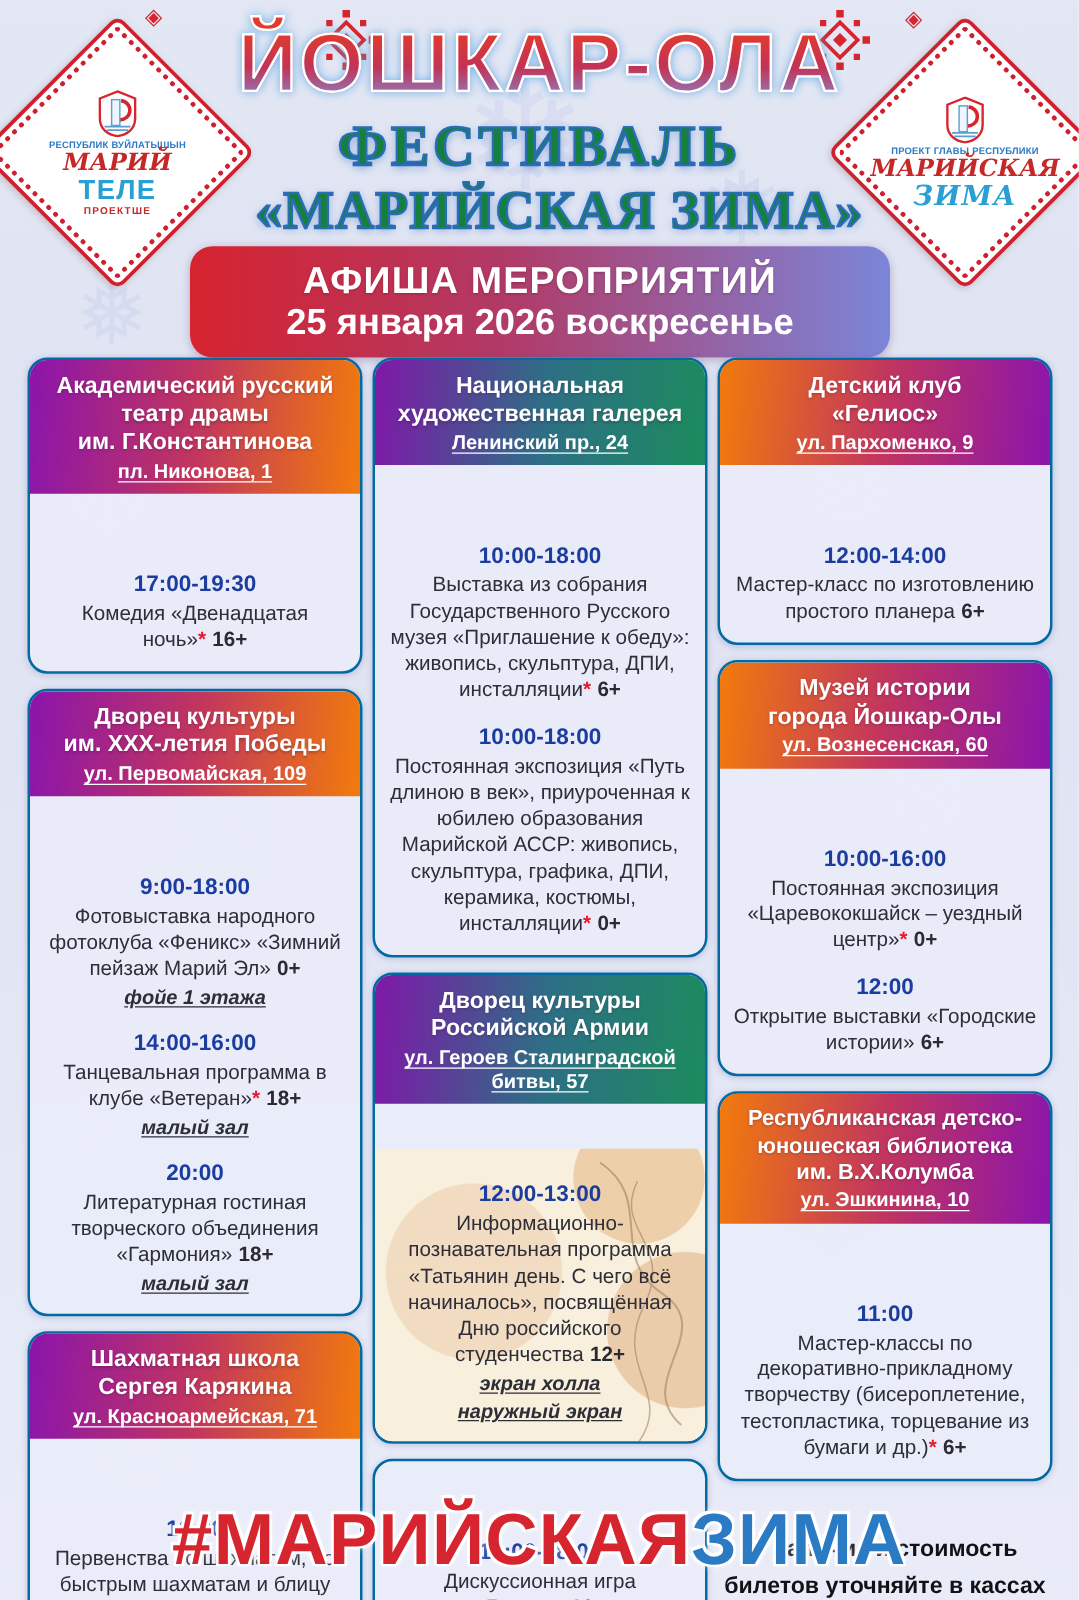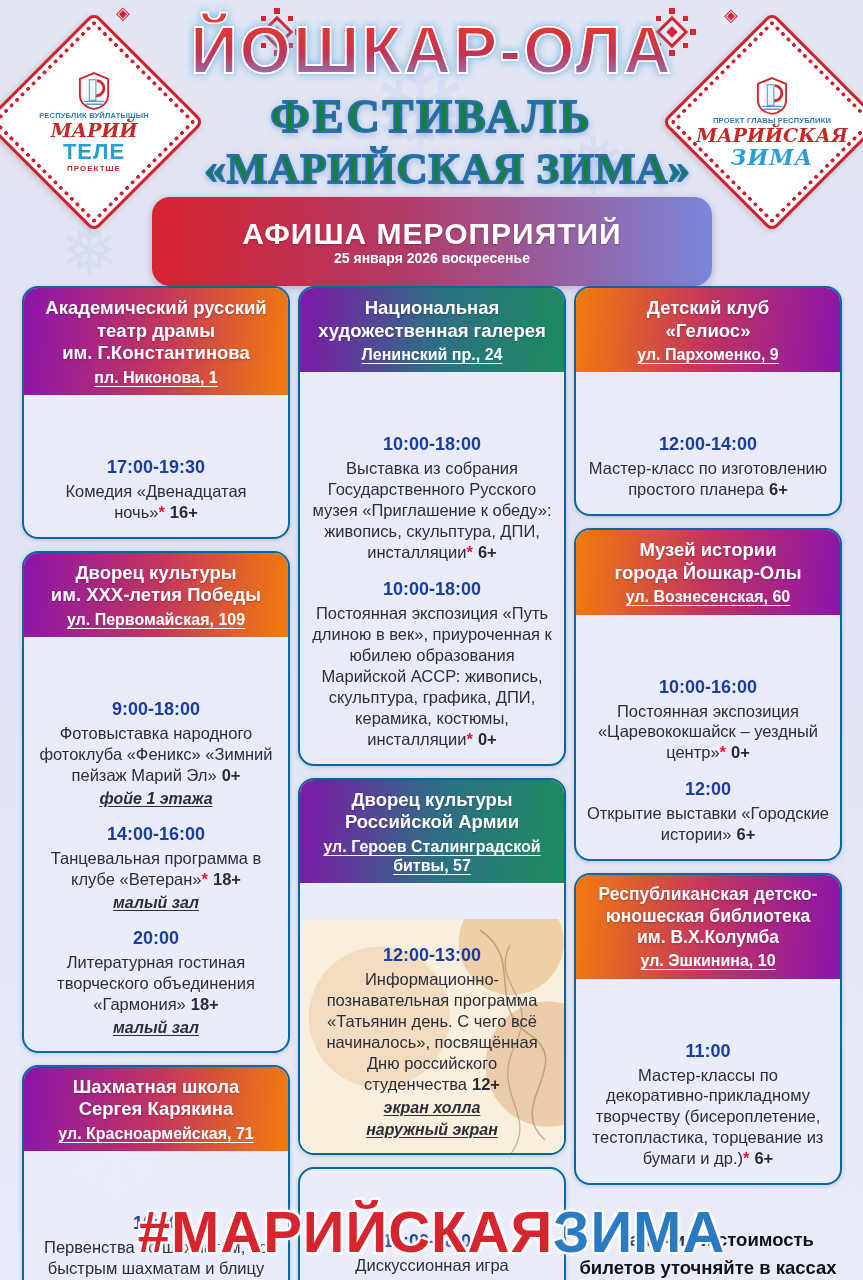--- a/index.html
+++ b/index.html
@@ -52,21 +52,21 @@
   .orn-dia{position:absolute;z-index:1;color:#d6252e;font-size:18px;}
   
   .banner{
     position:absolute;top:197px;left:152px;width:560px;height:89px;z-index:2;
     border-radius:18px;
     background:linear-gradient(90deg,#d6232e 0%,#b13a67 45%,#7b86d9 100%);
     display:flex;flex-direction:column;align-items:center;justify-content:center;
     box-shadow:0 2px 8px rgba(100,60,120,.35);
   }
   .banner-title{color:#fff;font-size:30px;font-weight:800;letter-spacing:1px;line-height:1.1;text-shadow:0 1px 2px rgba(90,20,40,.4);}
-  .banner-date{color:#fff;font-size:14px;font-weight:700;line-height:1.2;}
+  .banner-date{color:#fff;font-size:29px;font-weight:700;line-height:1.2;}
   
   .grid{
     position:absolute;top:286px;left:22px;width:820px;z-index:2;
     display:grid;grid-template-columns:268px 268px 268px;column-gap:8px;
   }
   .col{display:flex;flex-direction:column;gap:12px;}
   .card{
     border-radius:16px;border:2px solid #0369a1;overflow:hidden;
     background:rgba(233,236,248,.92);
     box-shadow:0 1px 5px rgba(90,90,160,.28);

